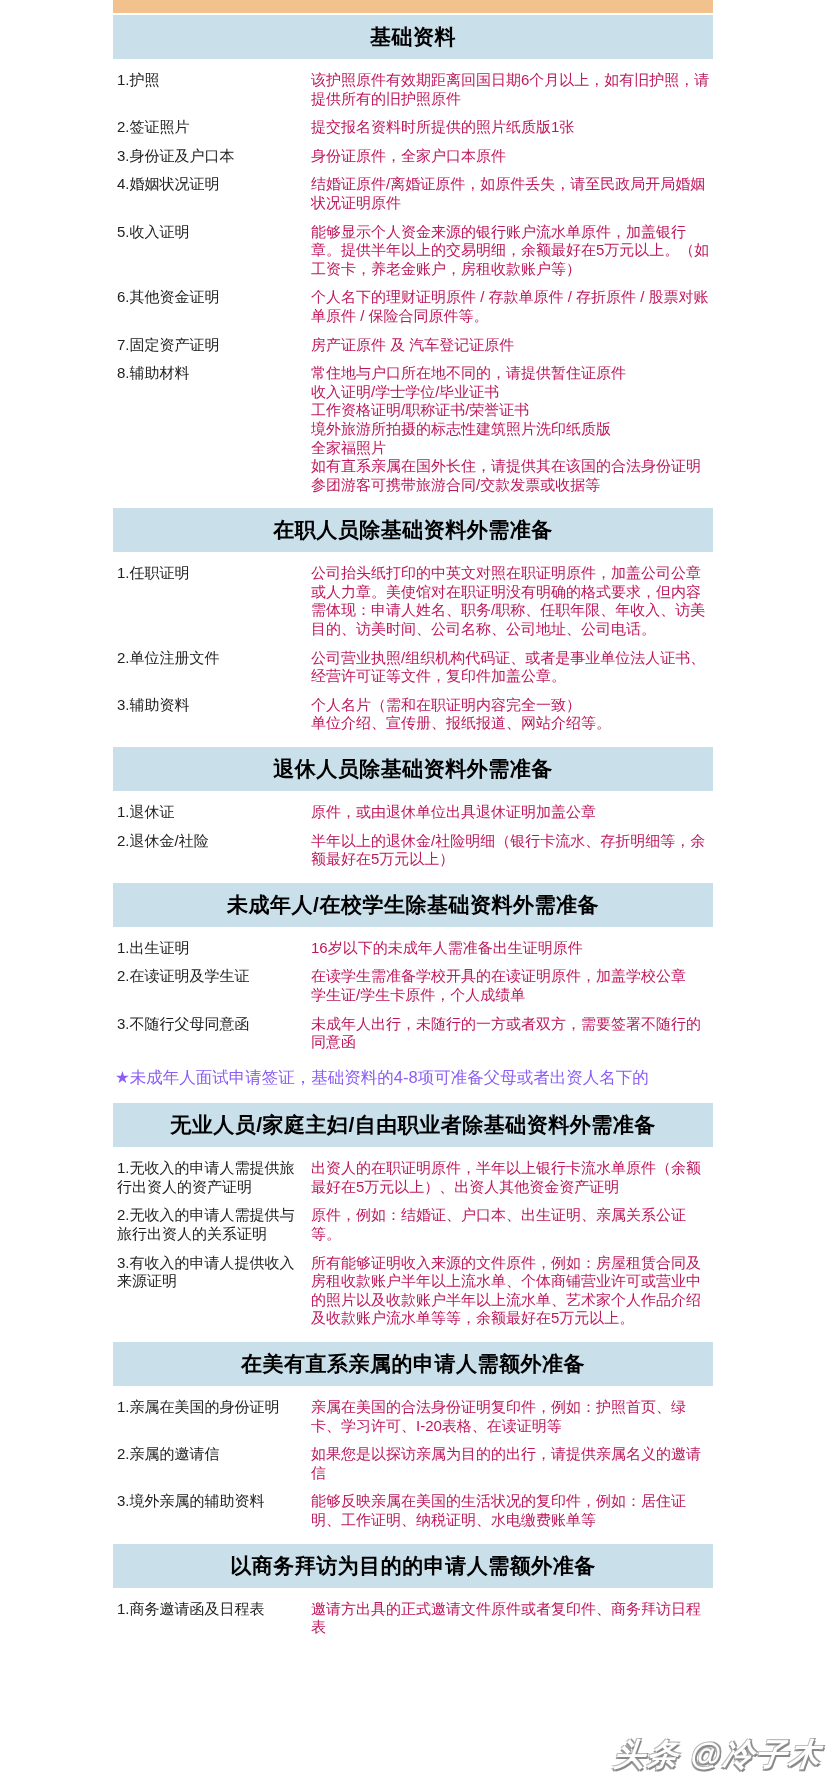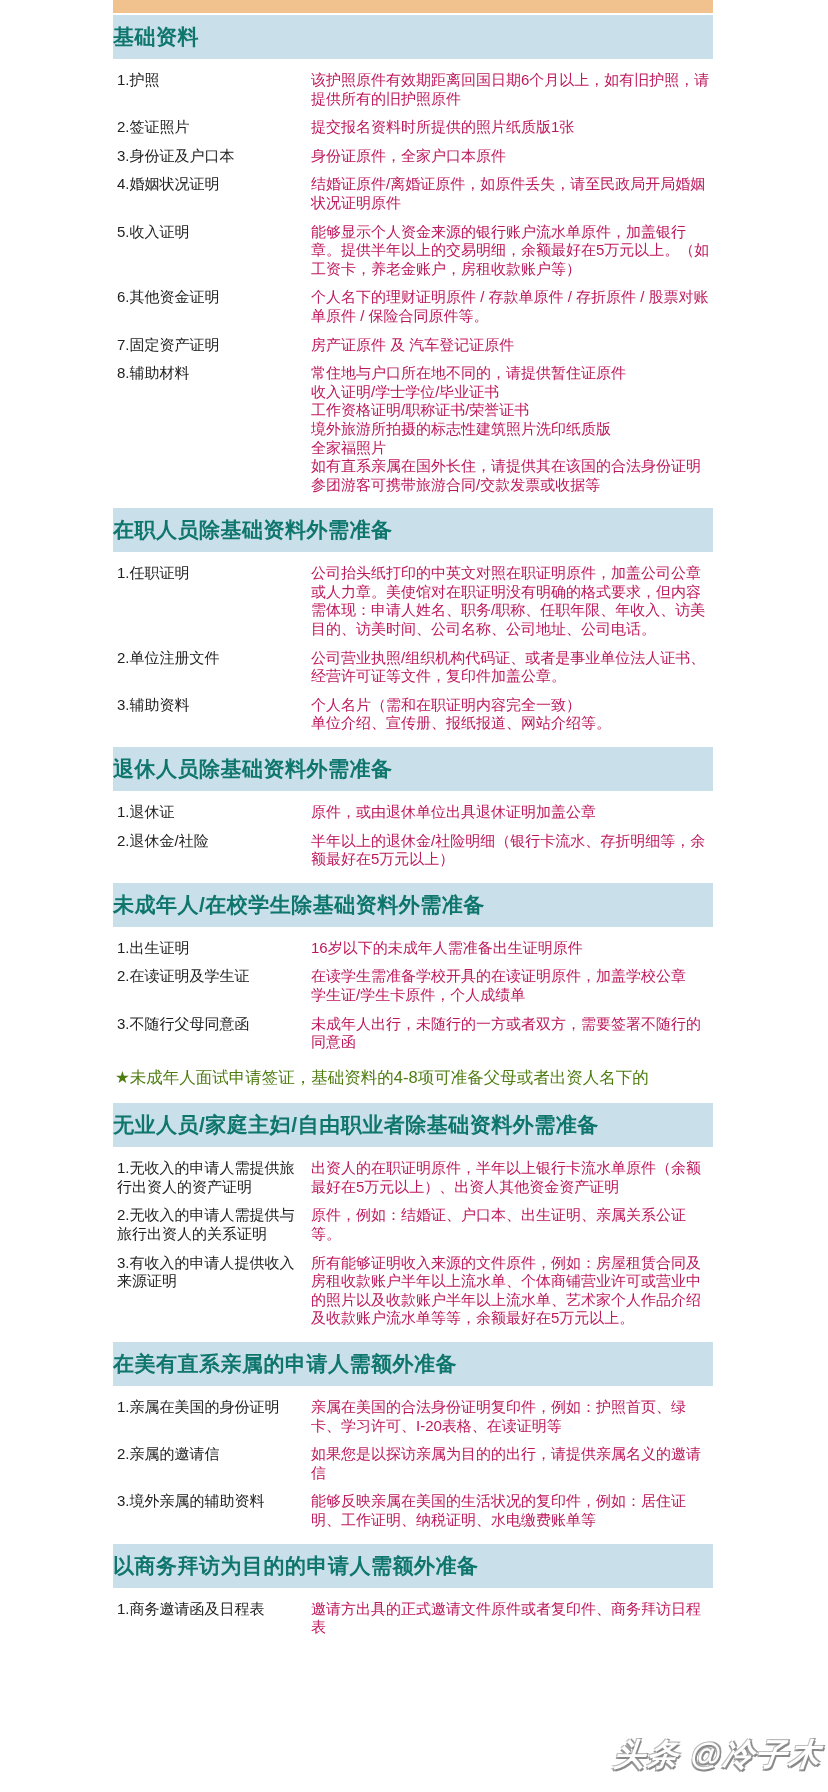--- a/index.html
+++ b/index.html
@@ -20,23 +20,24 @@
     position: absolute;
     left: 113px; top: 0;
     width: 600px;
   }
   .top-bar {
     height: 13px;
     background: var(--top-bar);
   }
   .band {
     background: var(--header-bg);
+    text-align: center;
     font-weight: bold;
     font-size: 21px;
-    color: #0f766e;
+    color: #000000;
     padding: 8px 0;
     margin: 9px 0 7px 0;
     letter-spacing: 0.5px;
   }
   .band.first { margin-top: 2px; }
   .row {
     display: flex;
     align-items: flex-start;
     padding: 5px 0;
     font-size: 15px;
@@ -51,21 +52,21 @@
   }
   .row-content {
     flex: 1;
     white-space: pre-line;
     color: #be185d;
   }
   .note {
     font-size: 16.5px;
     line-height: 1.3;
     padding: 10px 0 6px 2px;
-    color: #4d7c0f;
+    color: #8b5cf6;
   }
   .watermark {
     position: absolute;
     right: 6px;
     bottom: 16px;
     font-size: 31px;
     font-weight: bold;
     font-style: italic;
     letter-spacing: 2px;
     color: #ffffff;

